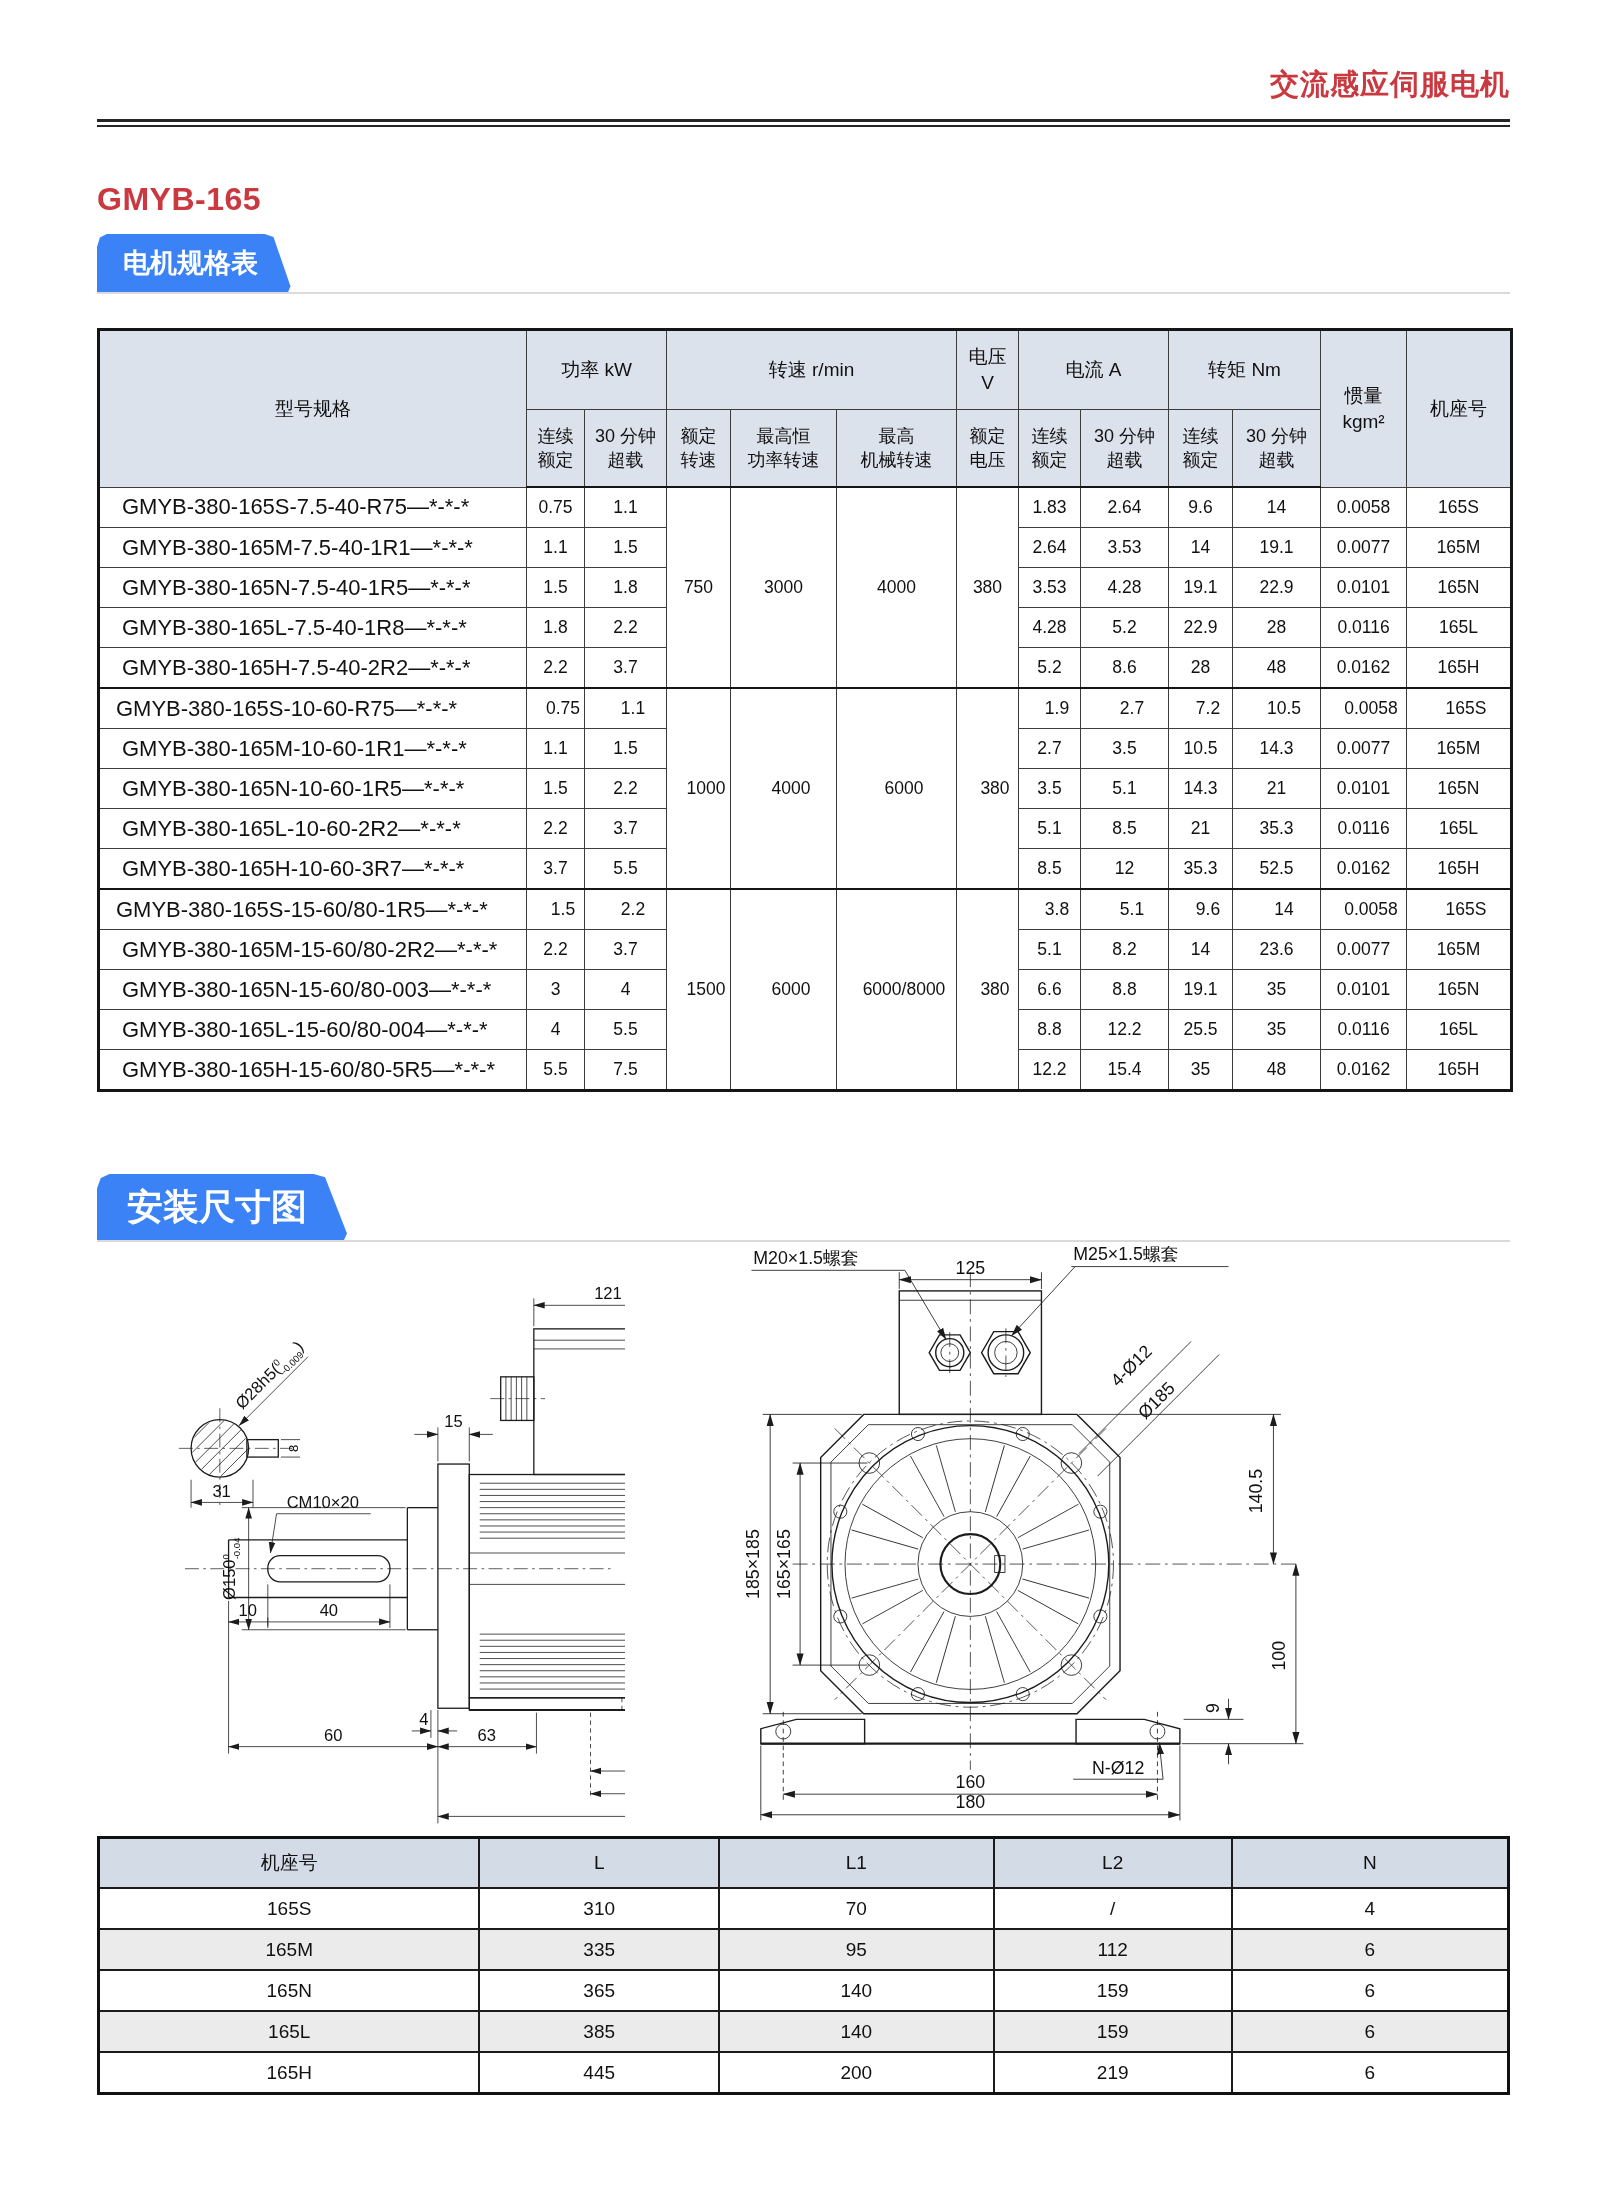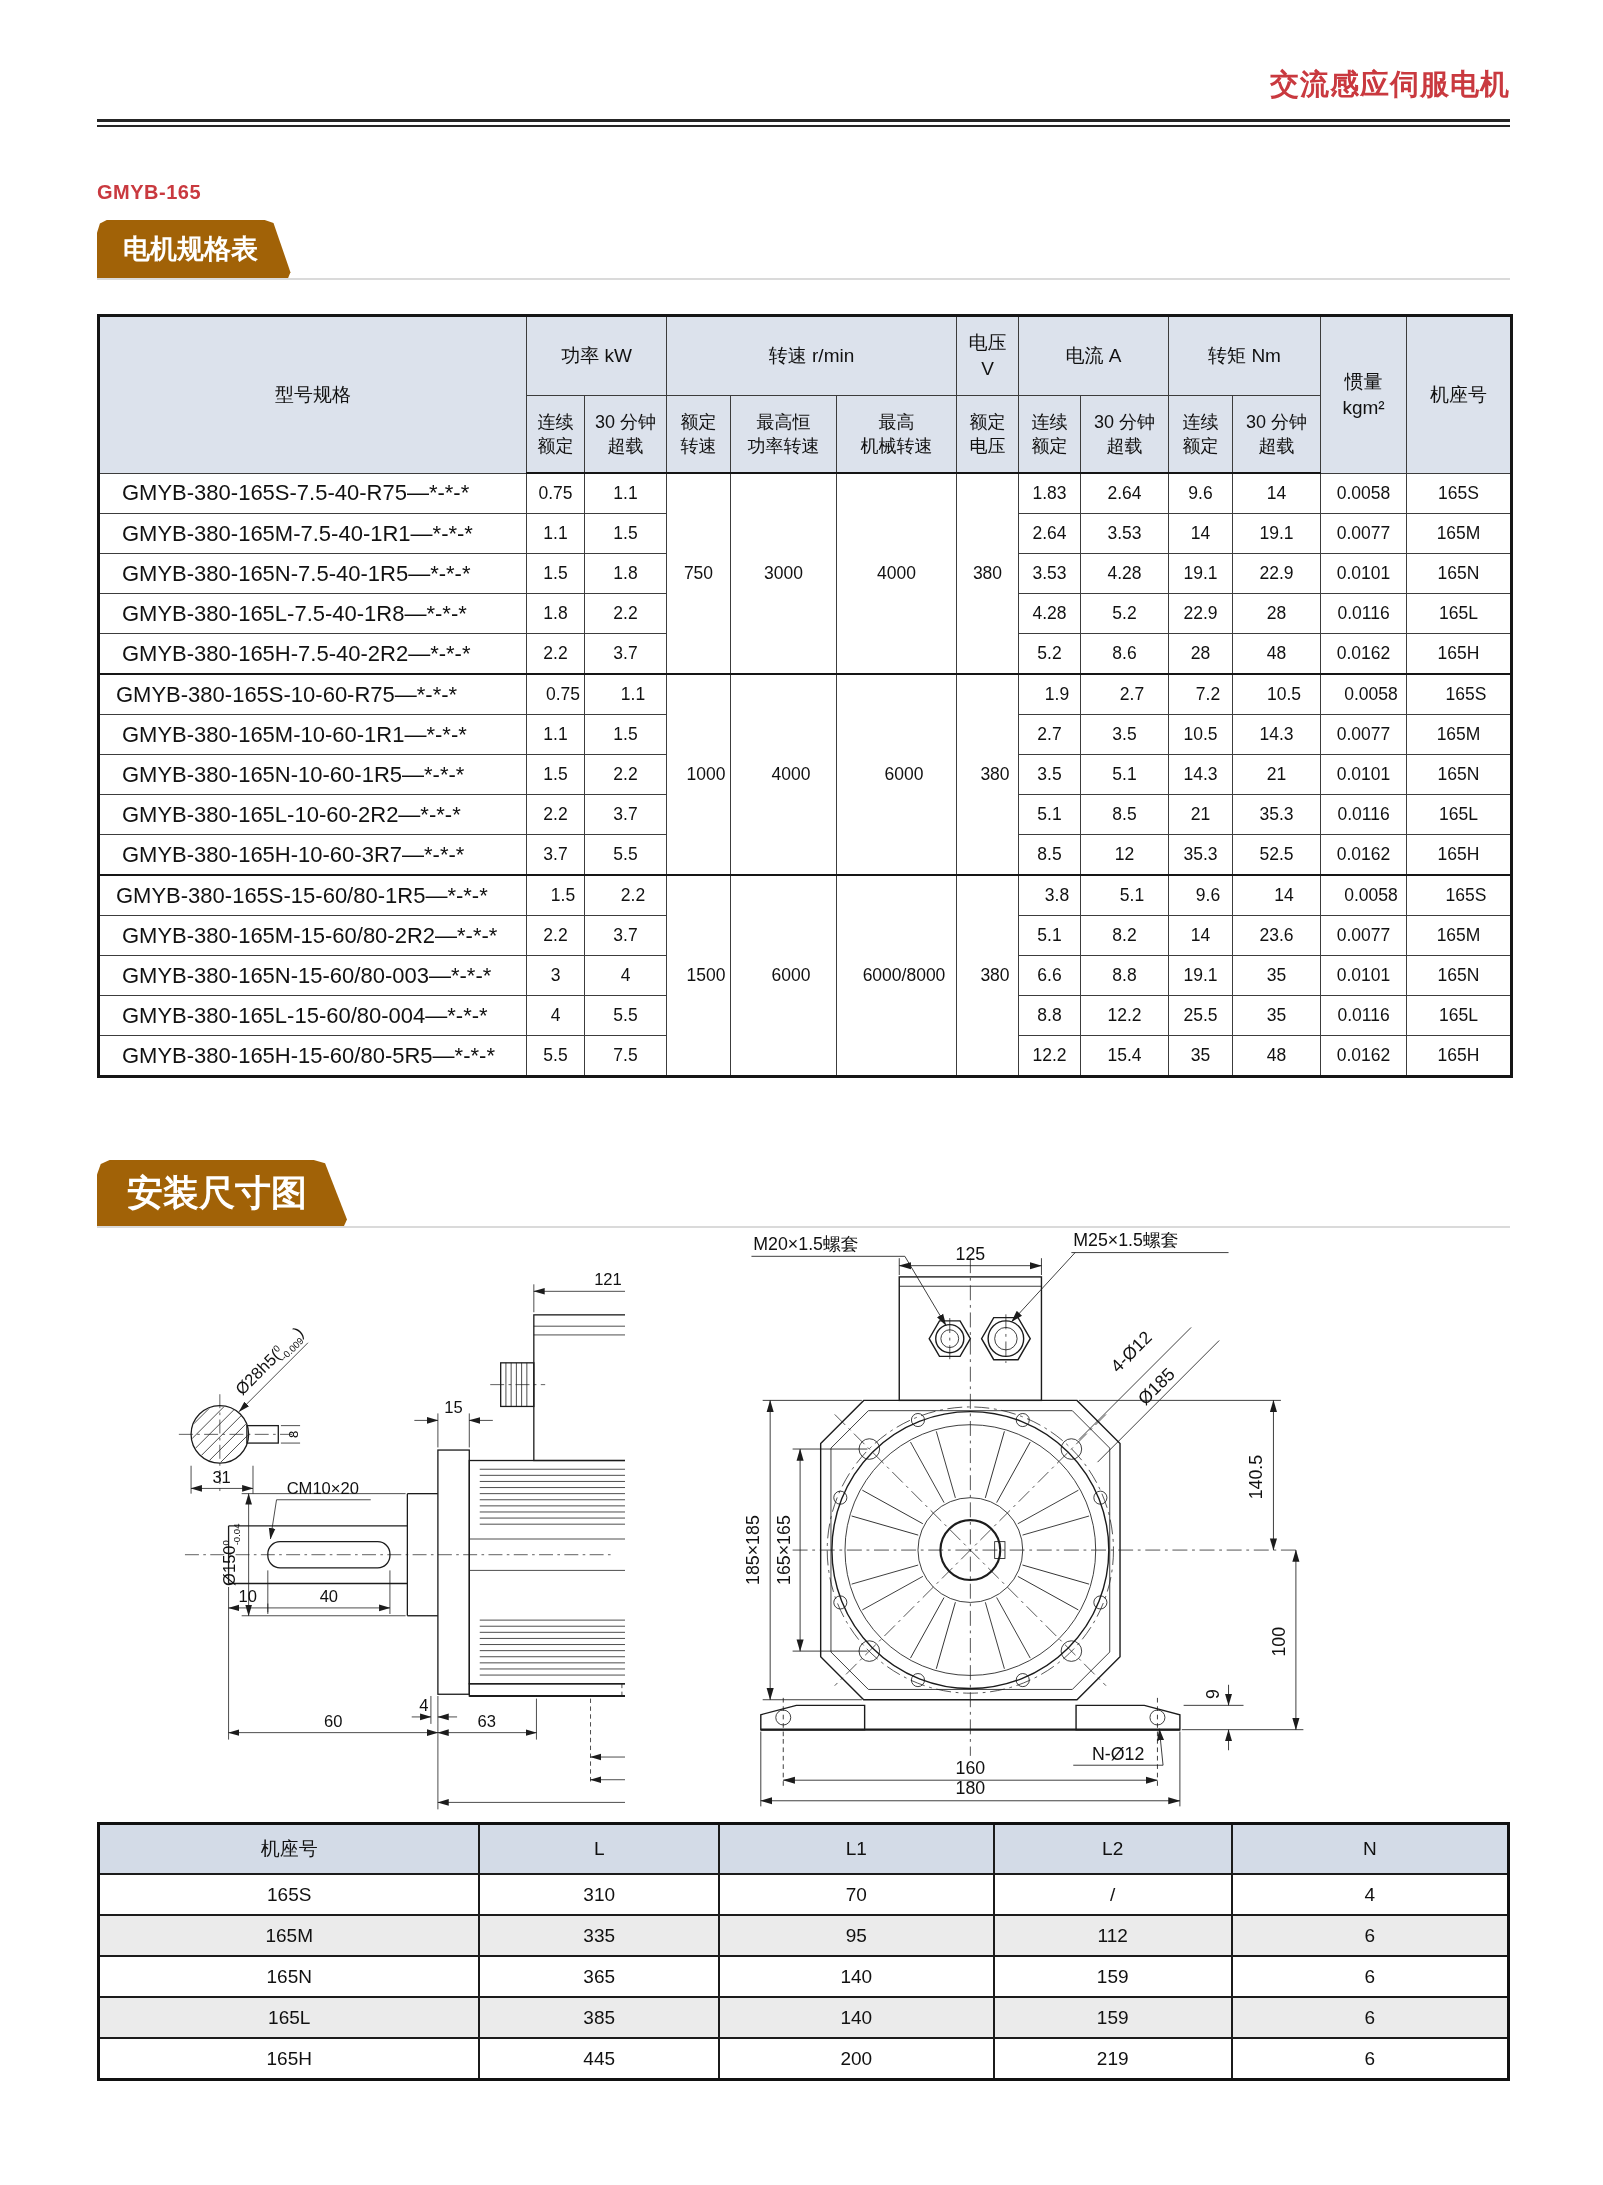--- a/index.html
+++ b/index.html
@@ -1,24 +1,24 @@
 <!DOCTYPE html>
 <html><head>
 <meta charset="utf-8">
 <style>
   html,body { margin:0; padding:0; background:#ffffff; }
   body { width:1603px; height:2185px; font-family:"Liberation Sans","DejaVu Sans",sans-serif; color:#111; position:relative; overflow:hidden; }
   .content { margin-left:97px; margin-right:93px; }
 
   .doc-title { padding-top:65px; text-align:right; color:#c9393f; font-size:29px; font-weight:bold; letter-spacing:1px; }
   .rule { margin-top:14px; border-top:3px solid #262626; border-bottom:2px solid #262626; height:3px; }
-  .model-title { margin-top:54px; color:#c9393f; font-size:20px; font-weight:bold; letter-spacing:0.5px; }
+  .model-title { margin-top:54px; color:#c9393f; font-size:32px; font-weight:bold; letter-spacing:0.5px; }
 
   .banner-row { border-bottom:2px solid #dadada; margin-top:16px; line-height:0; }
-  .banner { display:inline-block; line-height:1; background:#a16207; color:#fff; font-weight:bold;
+  .banner { display:inline-block; line-height:1; background:#3b82f6; color:#fff; font-weight:bold;
             clip-path: polygon(0 22%, 1.5% 6%, 5% 0, 86% 0, 90.5% 5%, 99.2% 90%, 98% 100%, 0 100%); }
   .banner.b1 { font-size:27px; padding:16px 34px 15px 26px; }
   .banner.b2 { font-size:36px; padding:15px 42px 15px 30px; margin-top:40px; }
   .banner-row.second { margin-top:42px; }
 
   table.spec { width:1413px; border-collapse:collapse; table-layout:fixed; margin-top:34px; }
   table.spec, table.spec th, table.spec td { border:1px solid #3c3c3c; }
   table.spec { border:3px solid #151515; }
   table.spec th { background:#dce2ec; font-weight:normal; text-align:center; vertical-align:middle; white-space:pre-line; font-size:19px; line-height:1.35; }
   table.spec thead tr:first-child th { height:76px; }

